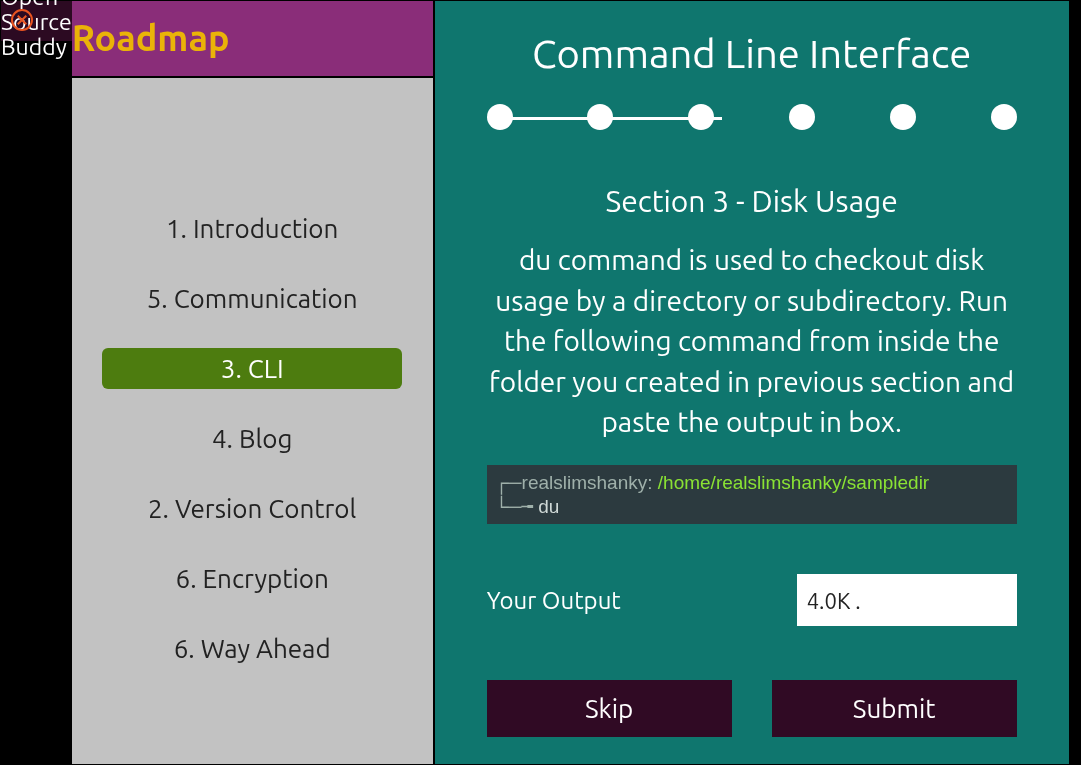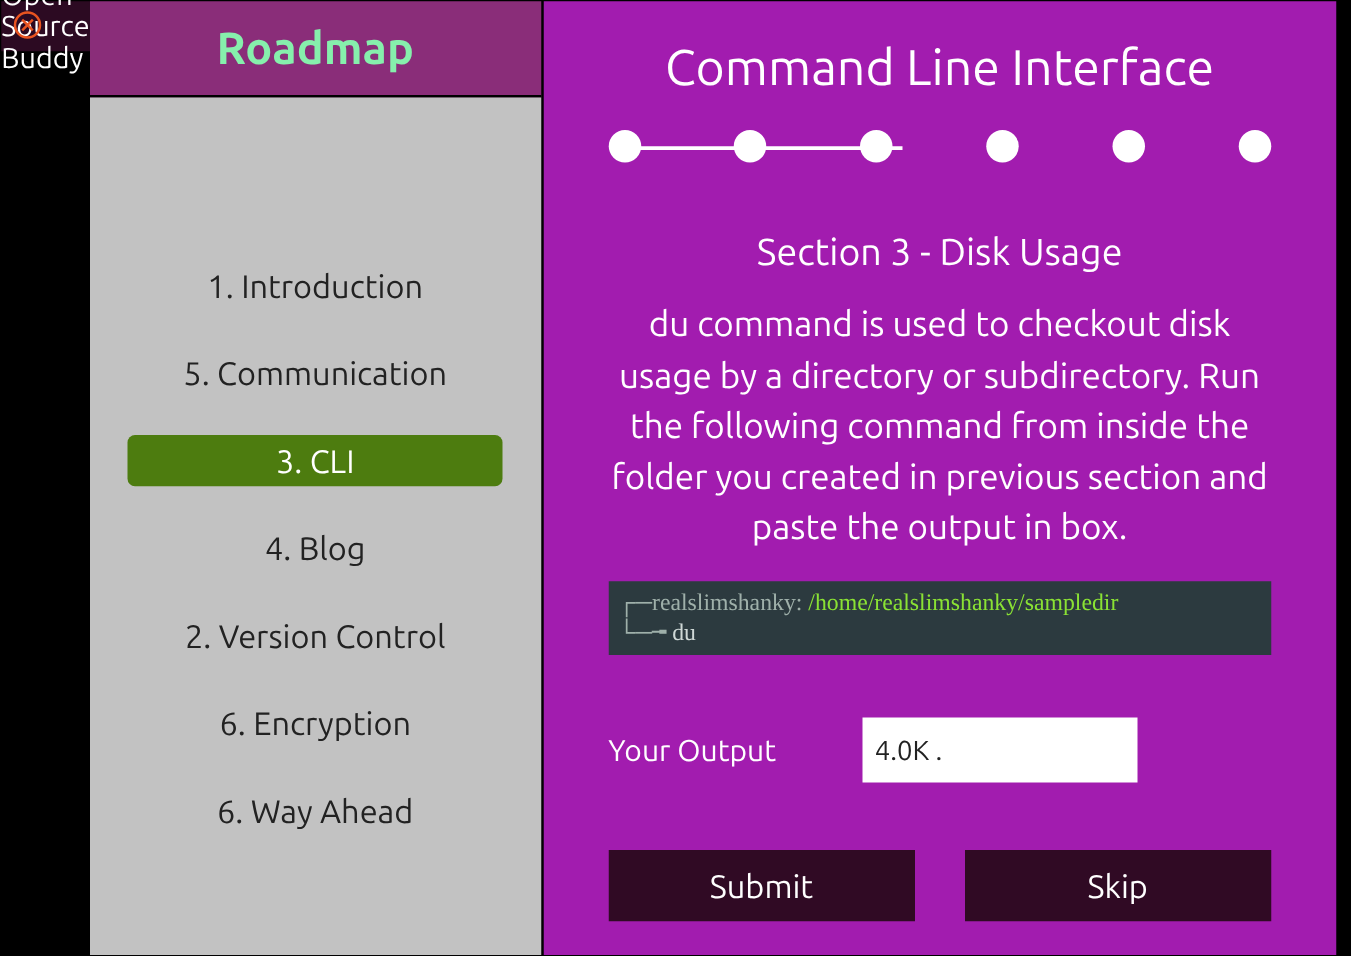--- a/index.html
+++ b/index.html
@@ -58,22 +58,21 @@
     min-height: 0;
   }
   .sidebar {
     width: 363px;
     display: flex;
     flex-direction: column;
     border-right: 2px solid #000;
   }
   .sidebar-header {
     background: #8a2d79;
-    color: #86efac;
-    text-align: center;
+    color: #eab308;
     font-size: 36px;
     font-weight: 700;
     padding: 16px 0 18px;
     border-bottom: 2px solid #000;
   }
   .sidebar-list {
     flex: 1;
     background: #c2c2c2;
     padding-top: 130px;
     display: flex;
@@ -89,21 +88,21 @@
     padding: 6px 0;
     border-radius: 6px;
     cursor: pointer;
   }
   .sidebar-item.active {
     background: #4d7c0f;
     color: #fff;
   }
   .main {
     flex: 1;
-    background: #a21caf;
+    background: #0f766e;
     color: #fff;
     padding: 30px 52px 30px 52px;
     display: flex;
     flex-direction: column;
   }
   .page-title {
     text-align: center;
     font-size: 40px;
     font-weight: 400;
     margin-bottom: 28px;
@@ -139,36 +138,36 @@
   }
   .section-desc {
     text-align: center;
     font-size: 28px;
     line-height: 1.45;
     margin: 0 auto 22px auto;
     max-width: 560px;
   }
   .terminal {
     background: #2c3a3f;
-    font-family: Liberation Serif, serif;
+    font-family: Liberation Sans, sans-serif;
     font-size: 19px;
     padding: 6px 8px 6px 8px;
     margin: 0 auto 50px auto;
     width: 530px;
     line-height: 1.25;
     white-space: pre;
   }
   .terminal .border-char { color: #9fb0aa; }
   .terminal .user { color: #9fb0aa; }
   .terminal .path { color: #8ae234; }
   .terminal .cmd { color: #cfd8d6; }
   .output-row {
     display: flex;
     align-items: center;
-    justify-content: flex-start;
+    justify-content: space-between;
     gap: 58px;
     margin-bottom: 54px;
   }
   .output-label {
     font-size: 24px;
   }
   .output-input {
     width: 220px;
     height: 52px;
     background: #fff;
@@ -234,18 +233,18 @@
 
       <div class="terminal"><span class="border-char">┌─</span><span class="user">realslimshanky:</span> <span class="path">/home/realslimshanky/sampledir</span>
 <span class="border-char">└─╼ </span><span class="cmd">du</span></div>
 
       <div class="output-row">
         <span class="output-label">Your Output</span>
         <input class="output-input" type="text" value="4.0K ." style="">
       </div>
 
       <div class="buttons">
+        <button class="btn">Skip</button>
         <button class="btn">Submit</button>
-        <button class="btn">Skip</button>
       </div>
     </div>
   </div>
 </div>
 
 </body></html>

